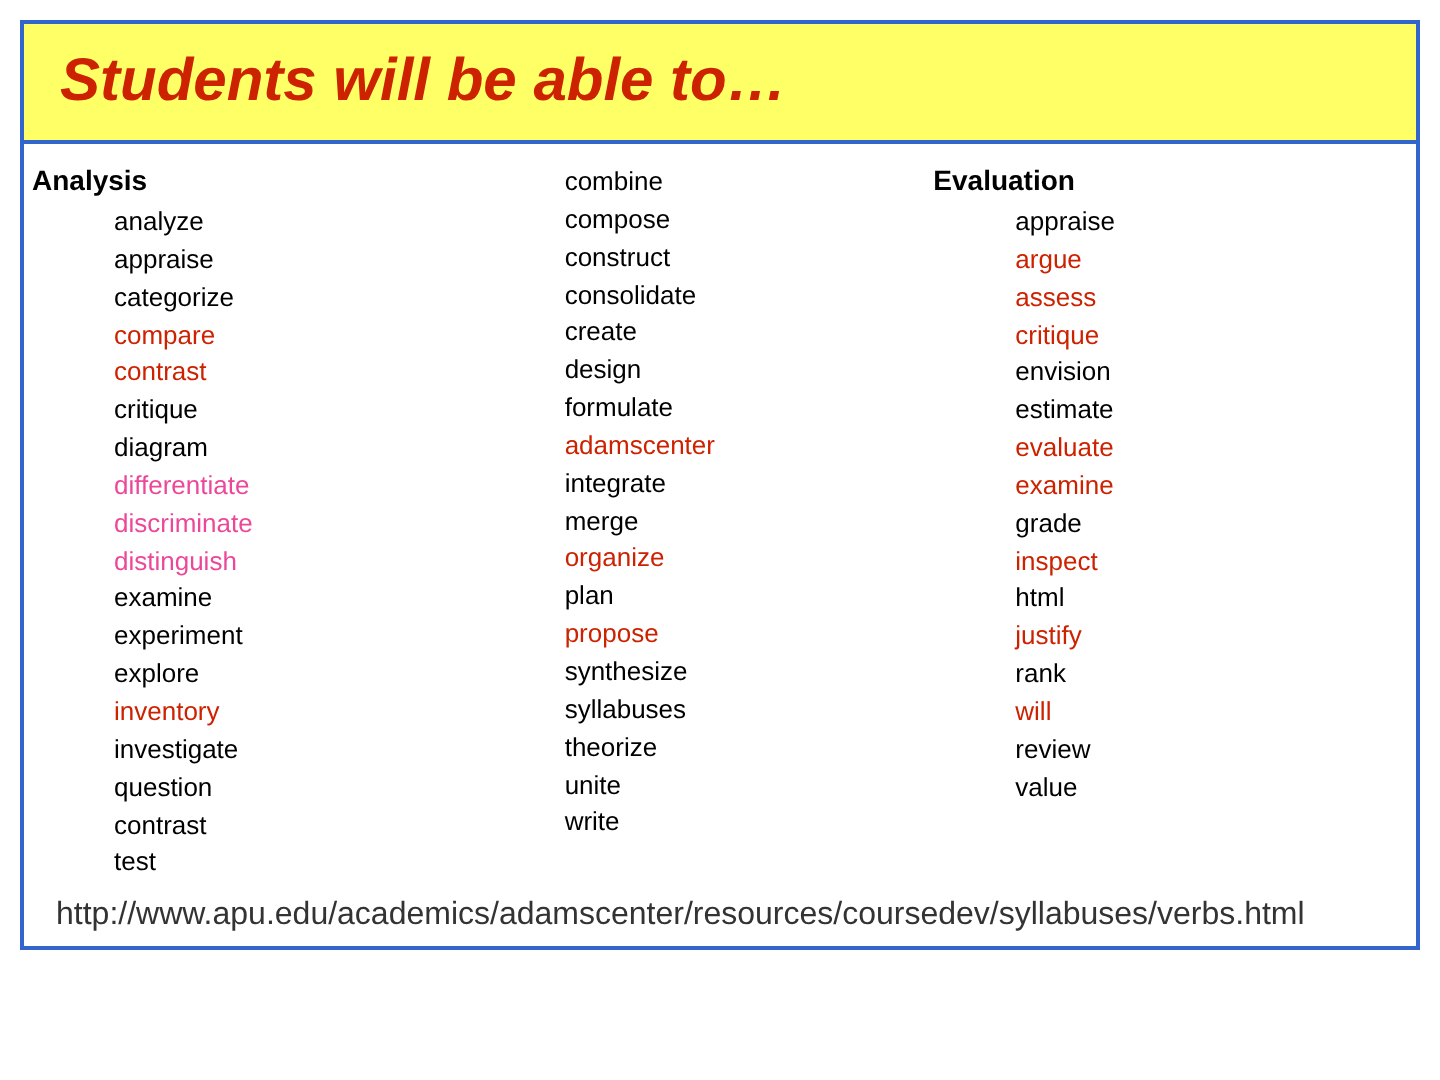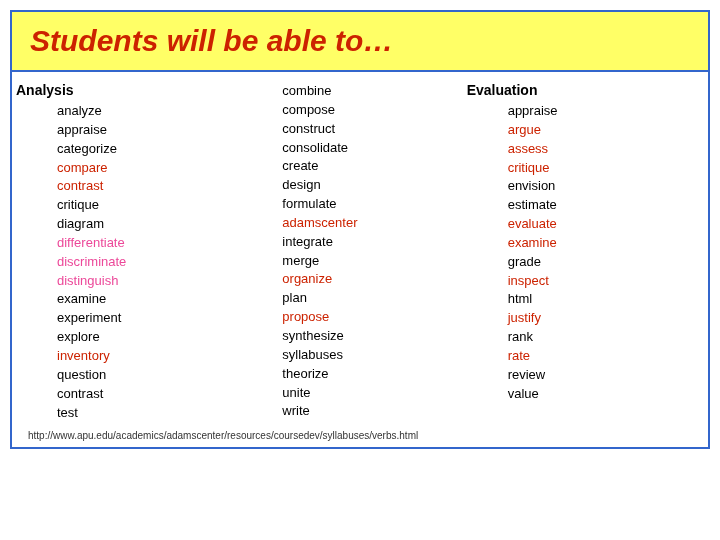--- a/index.html
+++ b/index.html
@@ -50,21 +50,21 @@
     .col-item {
       font-size: 13px;
       line-height: 1.45;
       display: block;
       margin-left: 41px;
     }
     .black { color: #000; }
     .red { color: #cc2200; }
     .blue { color: #ec4899; }
     .footer-url {
-      font-size: 10px;
+      font-size: 16px;
       color: #333;
       padding: 2px 16px 6px 16px;
     }
   </style>
 </head>
 <body>
 
 <div class="outer">
   <div class="title-bar">
     <h1>Students will be able to…</h1>
@@ -79,20 +79,21 @@
         <span class="col-item red">contrast</span>
         <span class="col-item black">critique</span>
         <span class="col-item black">diagram</span>
         <span class="col-item blue">differentiate</span>
         <span class="col-item blue">discriminate</span>
         <span class="col-item blue">distinguish</span>
         <span class="col-item black">examine</span>
         <span class="col-item black">experiment</span>
         <span class="col-item black">explore</span>
         <span class="col-item red">inventory</span>
+        <span class="col-item black">investigate</span>
         <span class="col-item black">question</span>
         <span class="col-item black">contrast</span>
         <span class="col-item black">test</span>
       </div>
       <div class="column">
         <span class="col-item black">combine</span>
         <span class="col-item black">compose</span>
         <span class="col-item black">construct</span>
         <span class="col-item black">consolidate</span>
         <span class="col-item black">create</span>
@@ -118,19 +119,19 @@
         <span class="col-item red">critique</span>
         <span class="col-item black">envision</span>
         <span class="col-item black">estimate</span>
         <span class="col-item red">evaluate</span>
         <span class="col-item red">examine</span>
         <span class="col-item black">grade</span>
         <span class="col-item red">inspect</span>
         <span class="col-item black">html</span>
         <span class="col-item red">justify</span>
         <span class="col-item black">rank</span>
-        <span class="col-item red">rate</span>
+        <span class="col-item red">will</span>
         <span class="col-item black">review</span>
         <span class="col-item black">value</span>
       </div>
     </div>
   <div class="footer-url">http://www.apu.edu/academics/adamscenter/resources/coursedev/syllabuses/verbs.html</div>
 </div>
 
 </body></html>

